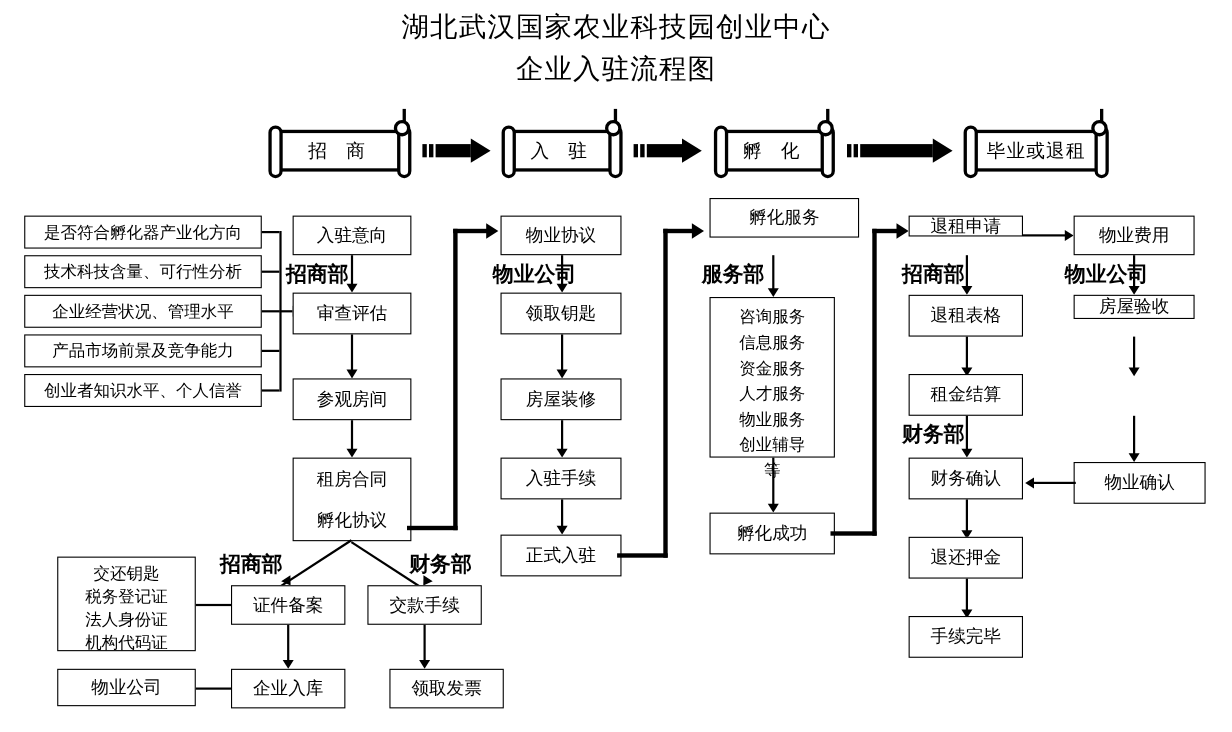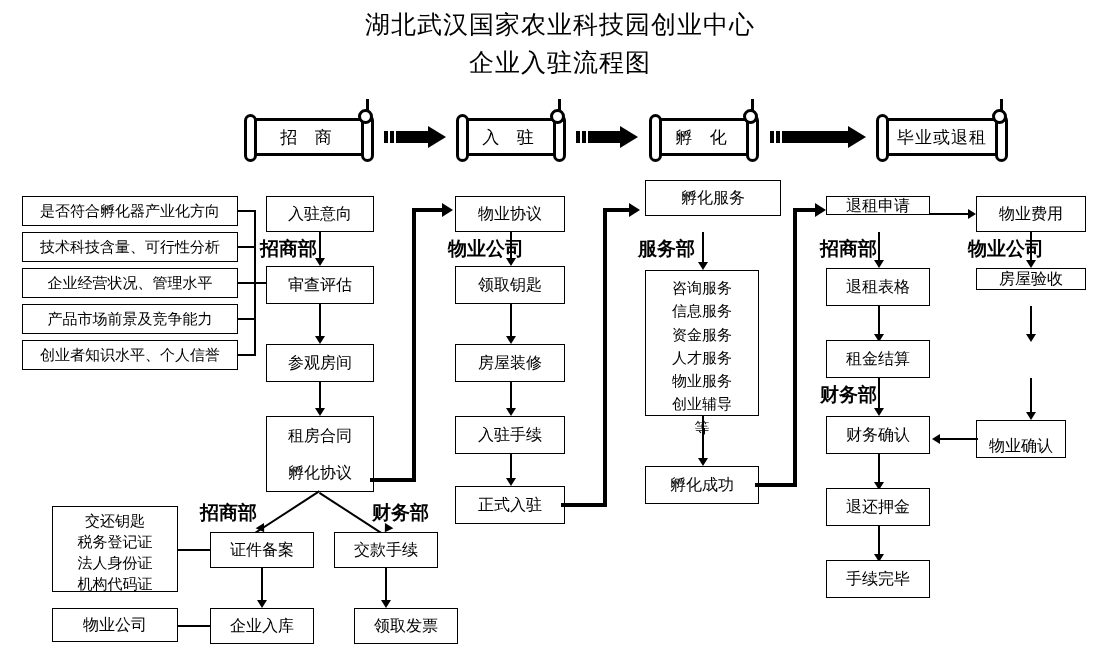--- a/index.html
+++ b/index.html
@@ -314,21 +314,21 @@
 
   <div class="box" style="left:976px;top:268px;width:110px;height:22px;">
     <span>房屋验收</span>
   </div>
   <div class="v" style="left:1030px;top:306px;height:32px;"></div>
   <div class="ad" style="left:1026px;top:334px;"></div>
 
   <div class="v" style="left:1030px;top:378px;height:38px;"></div>
   <div class="ad" style="left:1026px;top:412px;"></div>
 
-  <div class="box" style="left:976px;top:420px;width:90px;height:38px;align-items:flex-end;">
+  <div class="box" style="left:976px;top:420px;width:120px;height:38px;">
     <span>物业确认</span>
   </div>
 
   <div class="h" style="left:940px;top:438px;width:38px;"></div>
   <div class="al" style="left:932px;top:434px;"></div>
 
   <div class="box list" style="left:52px;top:506px;width:126px;height:86px;padding-top:4px;line-height:1.4;">
     <div>交还钥匙</div>
     <div>税务登记证</div>
     <div>法人身份证</div>

